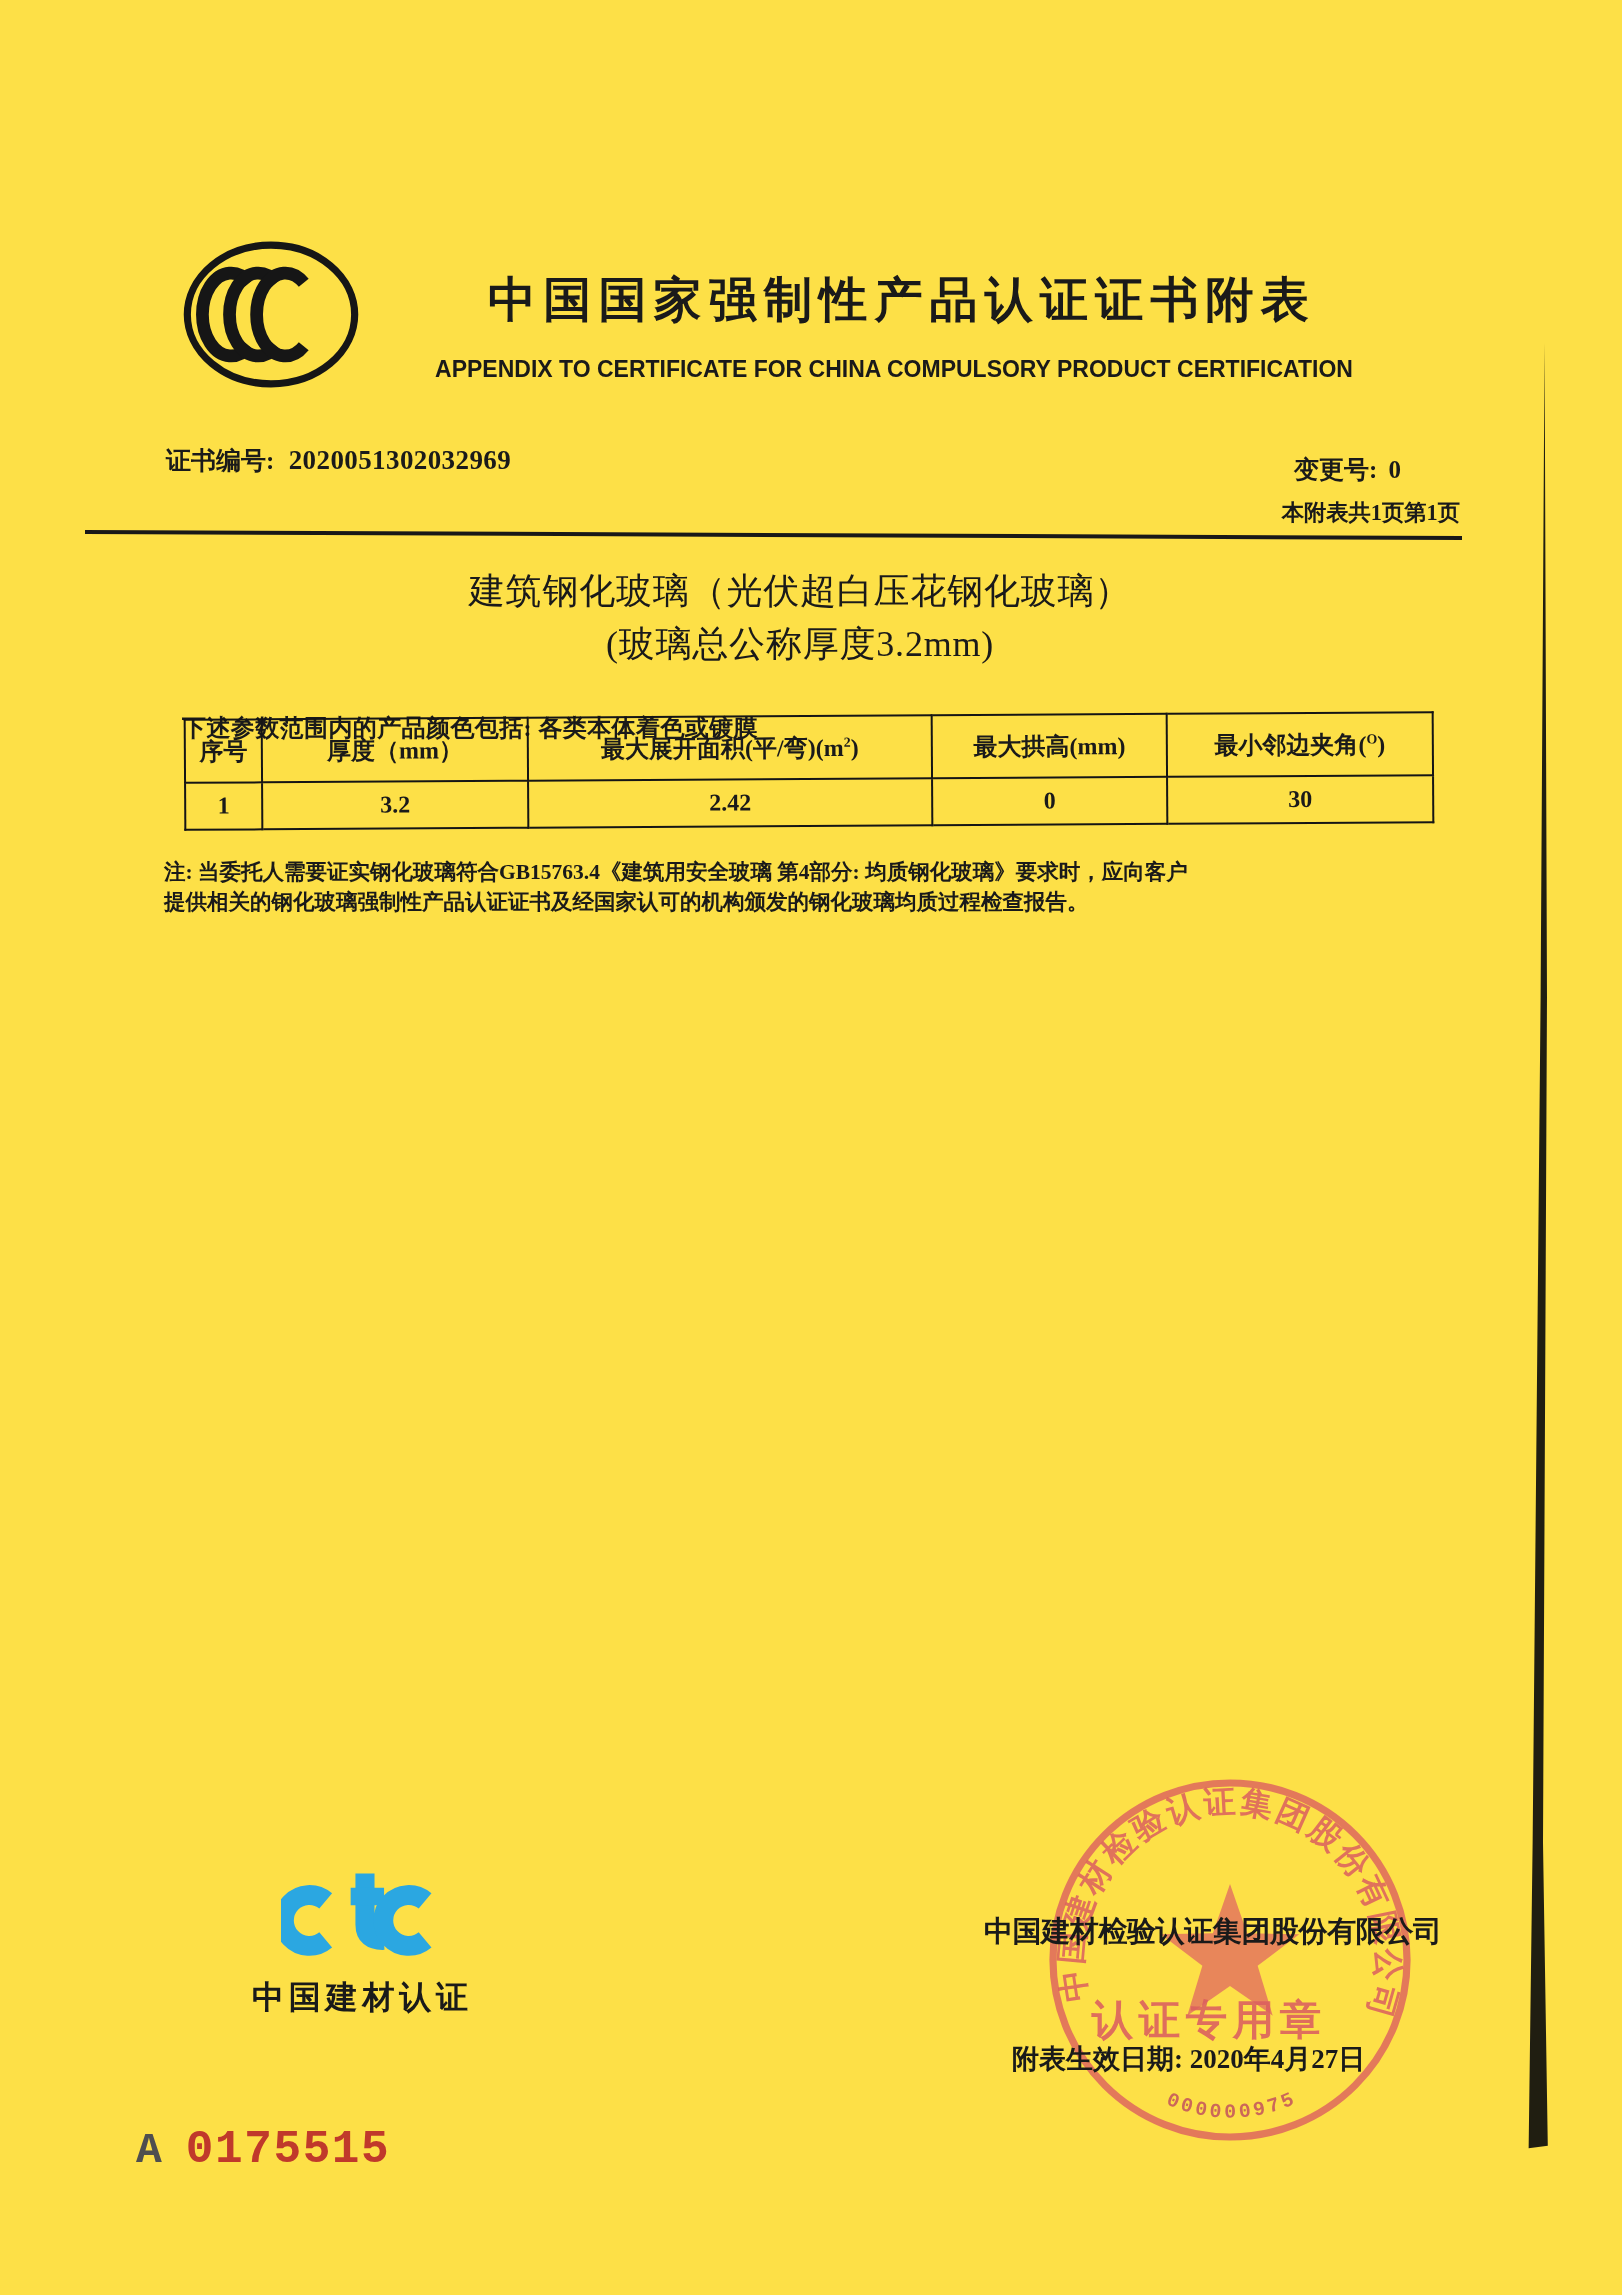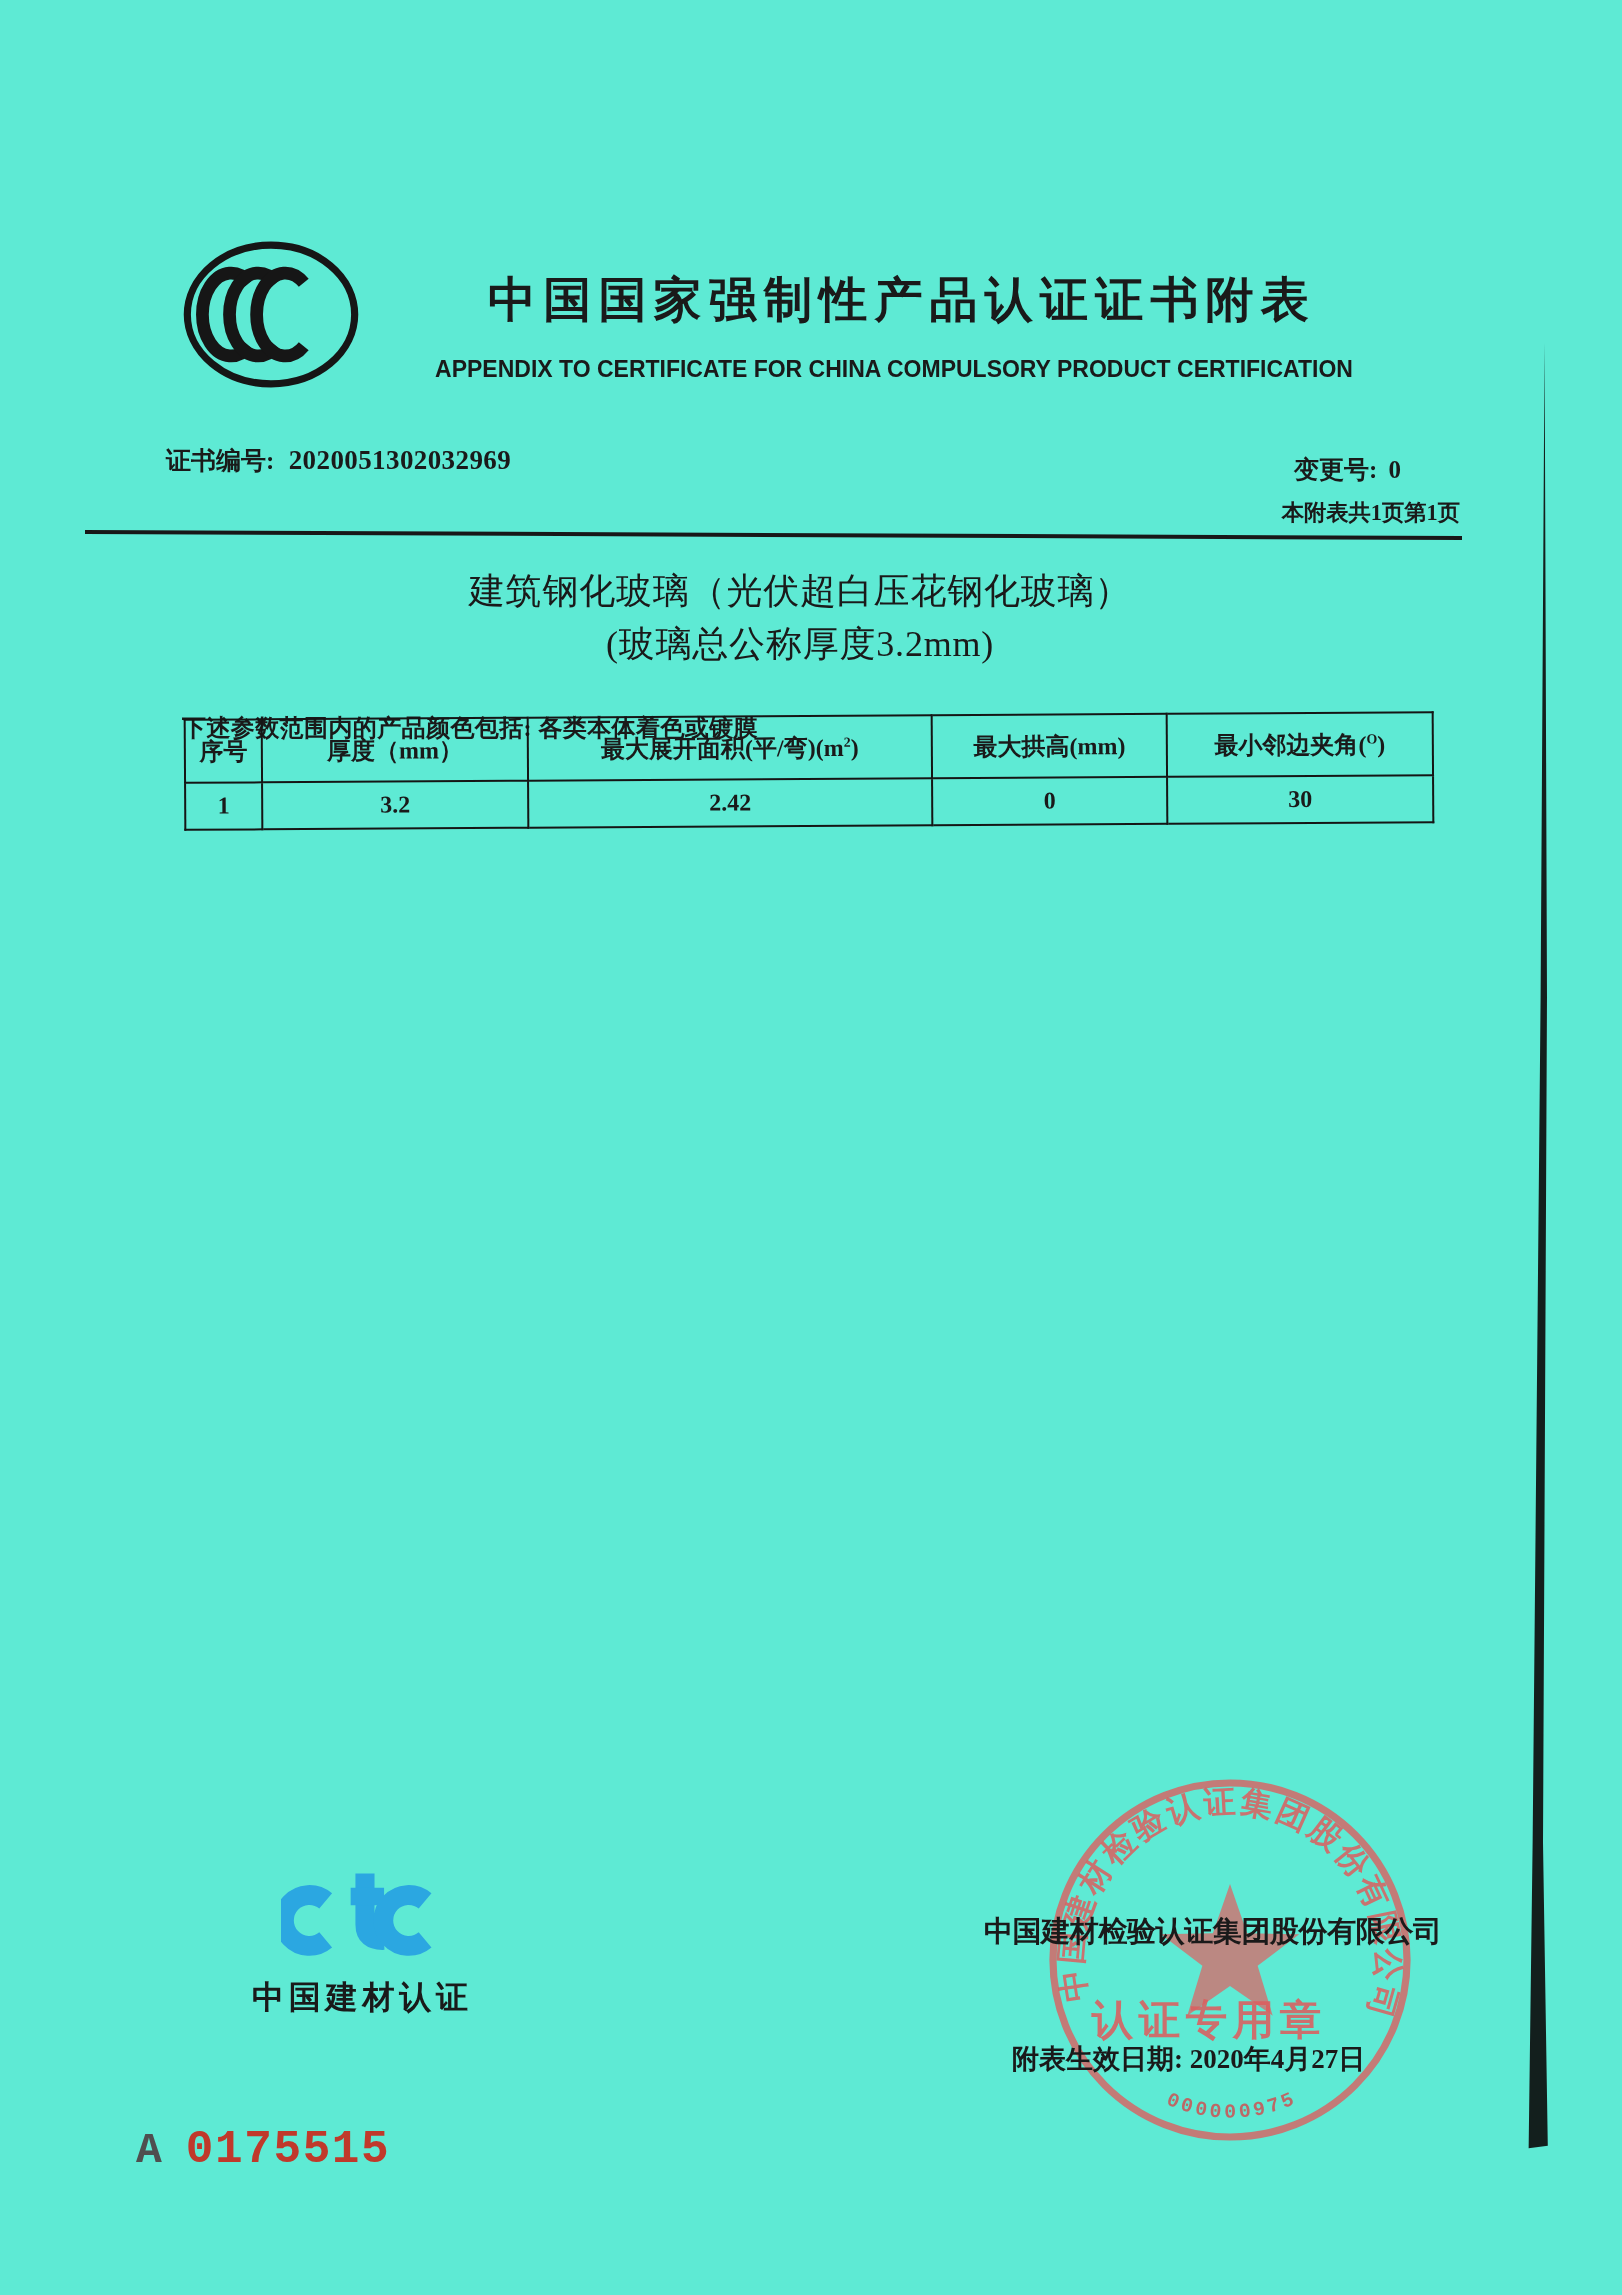--- a/index.html
+++ b/index.html
@@ -1,18 +1,18 @@
 <!DOCTYPE html>
 <html style="font-size:12.8px"><head>
 <meta charset="utf-8">
 <style>
   html,body{margin:0;padding:0;background:#e8e8e8;}
   .page{
     position:relative;width:1623px;height:2295px;margin:0 auto;
-    background:#5eead4;color:#1a1a1a;overflow:hidden;
+    background:#fde047;color:#1a1a1a;overflow:hidden;
     font-family:"Liberation Serif","DejaVu Serif",serif;
   }
   .abs{position:absolute;}
   
   .ccc-logo{left:180px;top:238px;width:182px;height:153px;}
   .main-title{
     left:471px;top:268px;width:862px;text-align:center;
     font-size:48px;font-weight:bold;letter-spacing:7.2px;white-space:nowrap;
   }
   .sub-title{
@@ -109,20 +109,24 @@
     <tr>
       <td>1</td>
       <td>3.2</td>
       <td>2.42</td>
       <td>0</td>
       <td>30</td>
     </tr>
   </tbody>
     </table>
 
+  <div class="abs note">
+    <div>注: 当委托人需要证实钢化玻璃符合GB15763.4《建筑用安全玻璃 第4部分: 均质钢化玻璃》要求时，应向客户</div>
+    <div>提供相关的钢化玻璃强制性产品认证证书及经国家认可的机构颁发的钢化玻璃均质过程检查报告。</div>
+  </div>
 
   <svg class="abs ctc-logo" viewBox="0 0 200 122">
     <path d="M 55.6 46.5 A 32 32 0 1 0 55.6 95.5" fill="none" stroke="#2ba7e1" stroke-width="25"></path>
     <path d="M 105 12 V 76 Q 105 97 129 96" fill="none" stroke="#2ba7e1" stroke-width="24"></path>
     <path d="M 87 41 H 129" fill="none" stroke="#2ba7e1" stroke-width="22"></path>
     <path d="M 180.6 46.5 A 32 32 0 1 0 180.6 95.5" fill="none" stroke="#2ba7e1" stroke-width="25"></path>
   </svg>
   <div class="abs ctc-label">中国建材认证</div>
 
   <svg class="abs stamp" viewBox="0 0 464 464">

